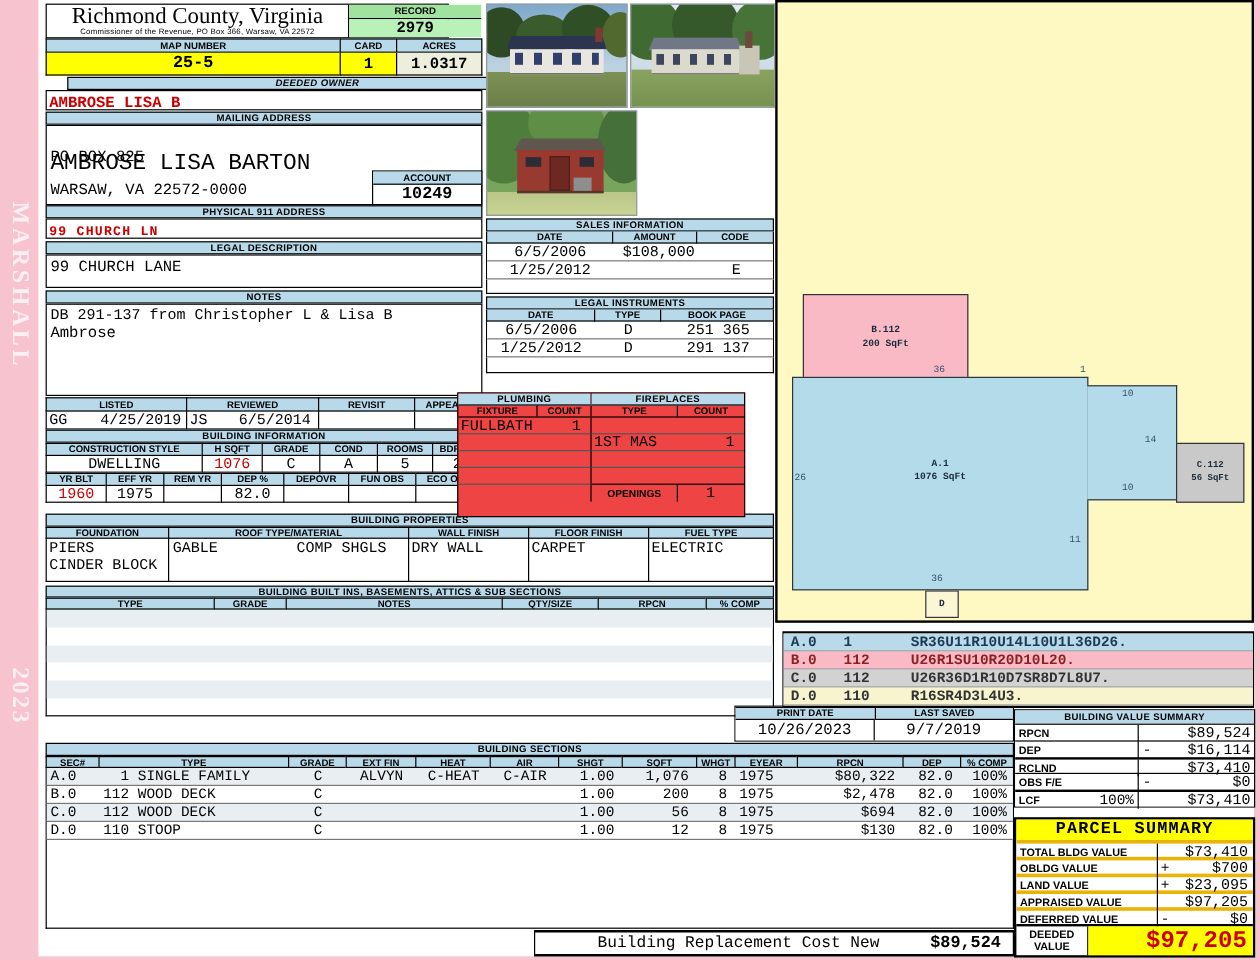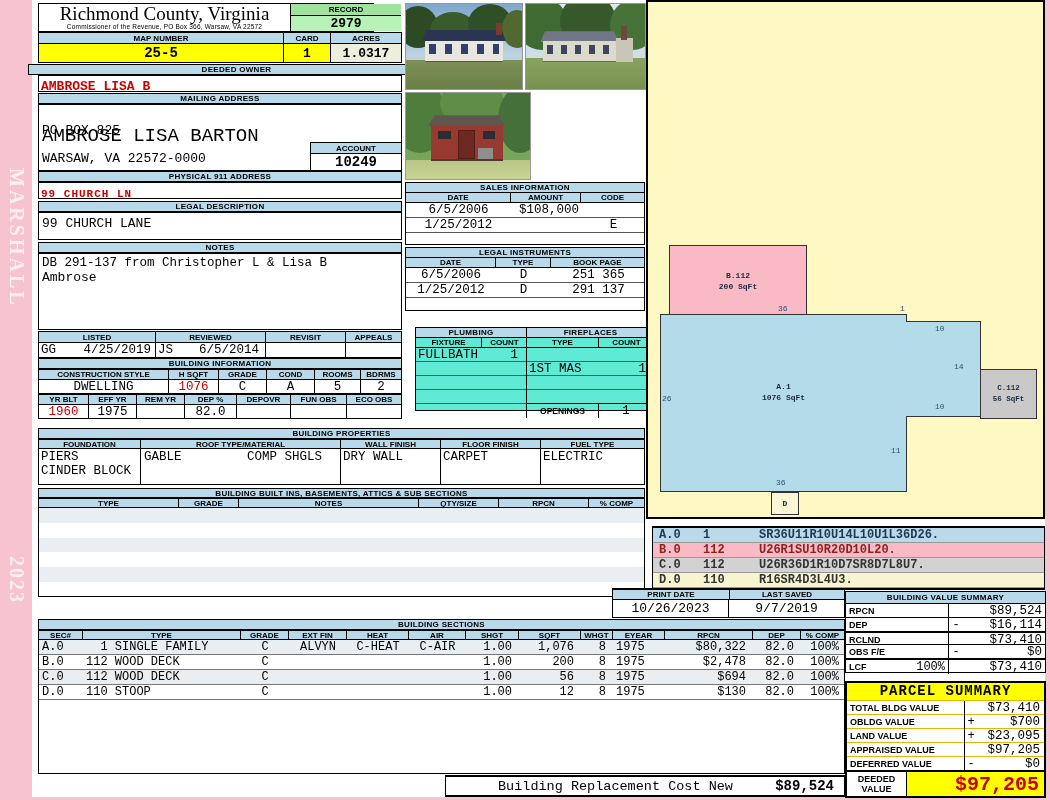--- a/index.html
+++ b/index.html
@@ -27,21 +27,21 @@
   .al{justify-content:flex-start;} .ac{justify-content:center;} .ar{justify-content:flex-end;padding-right:7px;}
   .srow{display:grid;grid-template-columns:44px 158px 48px 58px 62px 57px 53px 62px 32px 52px 88px 48px 45px;height:15px;border-bottom:1px solid #777;background:#e9eef3;}
   .srow.even{background:#ffffff;}
   .vrow{display:grid;grid-template-columns:44px 56px 1fr;height:15px;align-items:center;font:bold 12px var(--mono);border-bottom:1px solid #999;}
   .vrow div{padding-left:6px;white-space:pre;overflow:hidden;}
   .vsrow{display:grid;grid-template-columns:103px 14px 1fr;height:13.8px;border-top:1px solid #000;background:#fff;}
   .vsrow.thick{border-top:2px solid #000;}
   .vsrow .lab{border-right:1px solid #000;font:bold 9px var(--sans);display:flex;align-items:center;padding:0 3px;justify-content:space-between;}
   .vsrow .op{font:12px var(--mono);display:flex;align-items:center;justify-content:center;}
   .vsrow .val{font:12.5px var(--mono);display:flex;align-items:center;justify-content:flex-end;padding-right:3px;}
-  .psrow{display:grid;grid-template-columns:118px 12px 1fr;height:14px;border-top:1px solid #eab308;background:#fff;}
+  .psrow{display:grid;grid-template-columns:118px 12px 1fr;height:14px;border-top:3px solid #eab308;background:#fff;}
   .psrow .lab{border-right:1px solid #000;font:bold 9px var(--sans);display:flex;align-items:center;padding-left:3px;}
   .psrow .op{font:12px var(--mono);display:flex;align-items:center;justify-content:center;}
   .psrow .val{font:12.5px var(--mono);display:flex;align-items:center;justify-content:flex-end;padding-right:4px;}
   .salesrow{display:grid;grid-template-columns:105px 70px 65px;height:15px;border-bottom:1px solid #555;background:#fff;}
   .salesrow div{font:12.5px var(--mono);display:flex;align-items:center;}
   .instrow{display:grid;grid-template-columns:90px 55px 95px;height:15px;border-bottom:1px solid #555;background:#fff;}
   .instrow div{font:12.5px var(--mono);display:flex;align-items:center;justify-content:center;}
   .stripe{height:14.8px;}
   #bins-box .stripe:nth-child(odd){background:#e9eef3;}
   .dim{position:absolute;font:8px var(--mono);color:#33506b;}
@@ -77,21 +77,21 @@
       <div>CARD</div>
       <div>ACRES</div>
     </div>
     <div class="valrow" style="grid-template-columns:245px 47px 72px;height:19px;">
       <div style="background:#ffff00;font:bold 14px var(--mono);">25-5</div>
       <div style="background:#ffff00;font:bold 13px var(--mono);">1</div>
       <div style="background:#eeeedd;font:bold 13px var(--mono);">1.0317</div>
     </div>
   </div>
 
-  <div class="abs hdr" style="left:28px;top:64px;width:417px;height:11px;">DEEDED OWNER</div>
+  <div class="abs hdr" style="left:56px;top:64px;width:417px;height:11px;font-style:italic;">DEEDED OWNER</div>
   <div class="abs box" style="left:38px;top:75px;width:364px;height:17px;">
     <span class="mono red" style="font-size:13px;line-height:16px;padding-left:2px;">AMBROSE LISA B</span>
   </div>
 
   <div class="abs hdr" style="left:38px;top:93px;width:364px;height:11px;">MAILING ADDRESS</div>
   <div class="abs box" style="left:38px;top:104px;width:364px;height:67px;">
     <div class="abs mono" style="left:3px;top:20px;font-size:19px;">AMBROSE LISA BARTON</div>
     <div class="abs mono" style="left:3px;top:18px;font-size:13px;">PO BOX 825</div>
     <div class="abs mono" style="left:3px;top:46px;font-size:13px;">WARSAW, VA 22572-0000</div>
     <div class="abs" style="left:271px;top:37px;width:92px;height:30px;border:1px solid #000;">
@@ -393,21 +393,21 @@
         </div>
         <div class="instrow">
           <div>1/25/2012</div>
           <div>D</div>
           <div>291 137</div>
         </div>
       </div>
     <div style="height:13px;background:#fff;border:1px solid #000;border-top:none;"></div>
   </div>
 
-  <div class="abs" style="left:415px;top:327px;width:240px;height:84px;border:1px solid #000;background:#5eead4;">
+  <div class="abs" style="left:381px;top:327px;width:240px;height:104px;border:1px solid #000;background:#ef4444;">
     <div class="abs" style="left:0;top:0;width:111px;height:90px;border-right:1px solid #000;">
       <div class="hdr" style="height:10px;border:none;border-bottom:1px solid #000;">PLUMBING</div>
       <div style="display:grid;grid-template-columns:66px 45px;height:10px;border-bottom:1px solid #000;">
         <div style="font:bold 8px var(--sans);text-align:center;border-right:1px solid #000;">FIXTURE</div>
         <div style="font:bold 8px var(--sans);text-align:center;">COUNT</div>
       </div>
       <div style="display:flex;height:14px;border-bottom:1px solid #555;">
         <span class="mono" style="font-size:12.5px;padding-left:2px;">FULLBATH</span>
         <span class="mono" style="font-size:12.5px;margin-left:auto;padding-right:8px;">1</span>
       </div>

